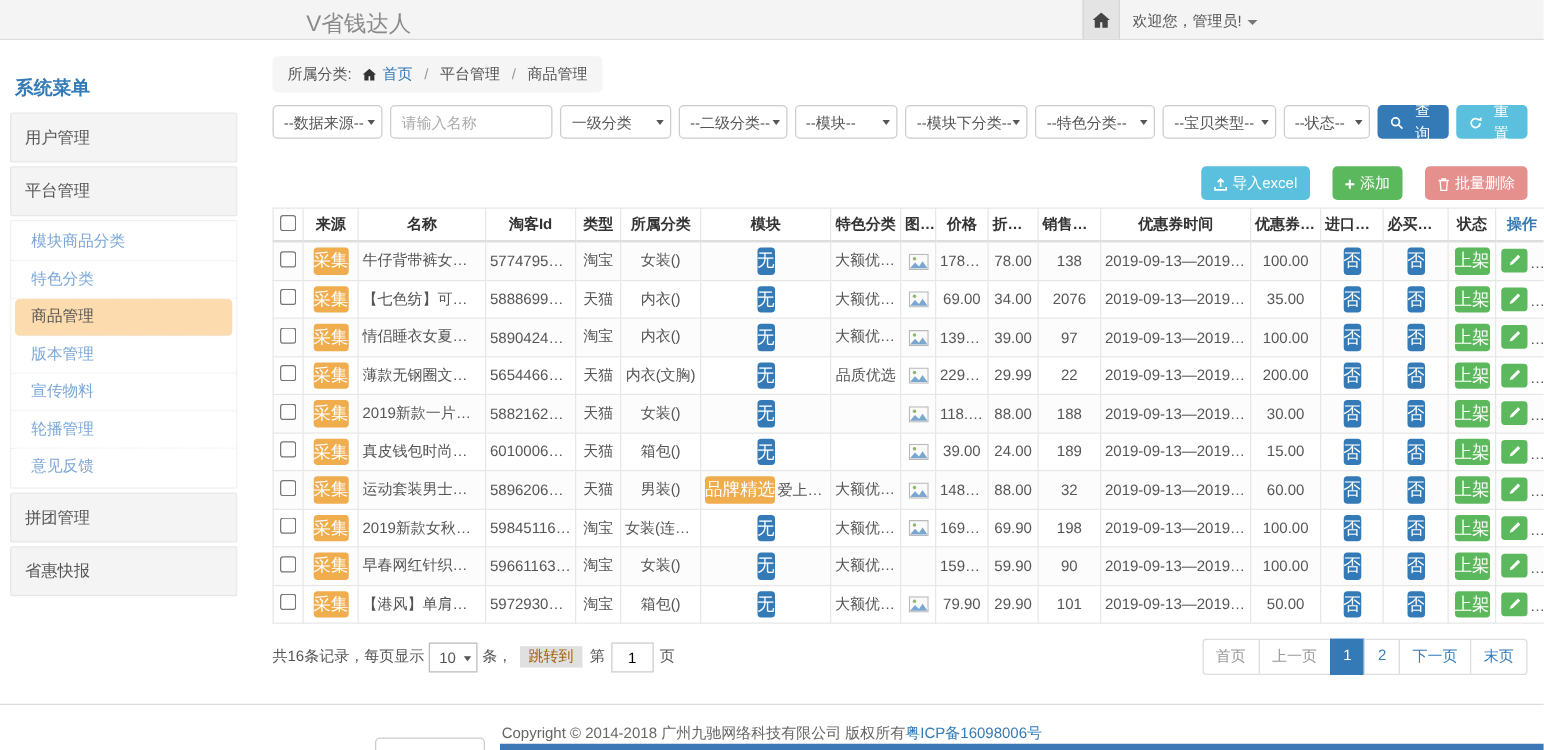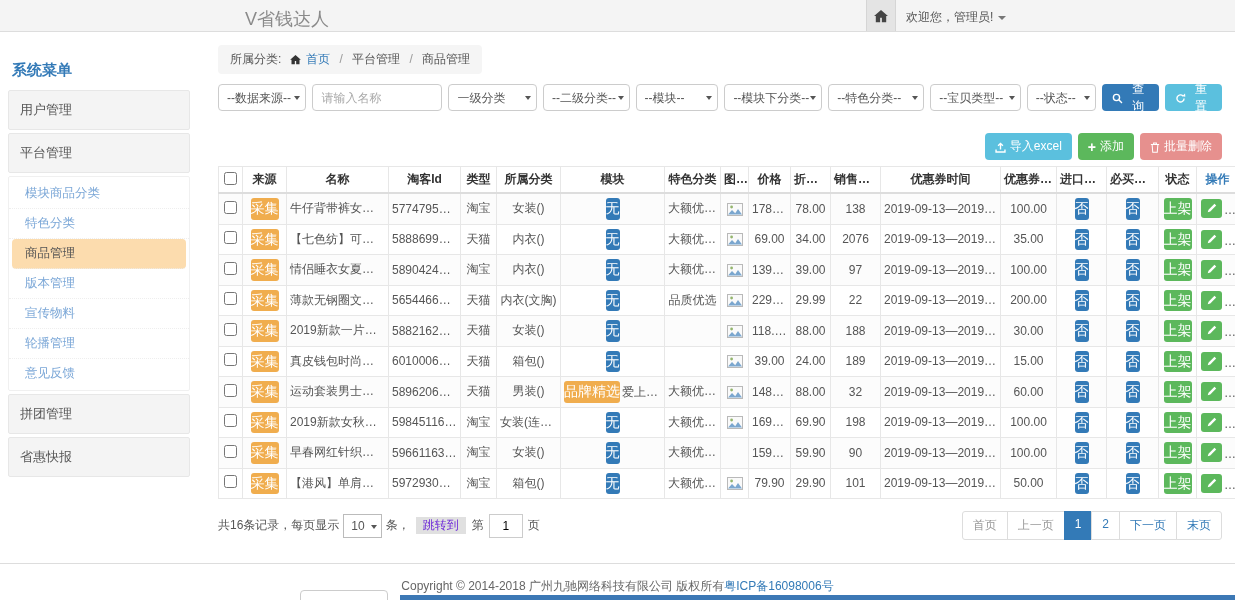--- a/index.html
+++ b/index.html
@@ -38,39 +38,39 @@
   .sel .caret-dn { position:absolute; right:5px; top:11px; border-top-color:#555; border-left-width:3.5px; border-right-width:3.5px; }
   .txt-input { height:27px; border:1px solid #ccc; border-radius:4px; padding:0 8px; font-size:12px; color:#555; width:130px; font-family:inherit; }
   .txt-input::placeholder { color:#aaa; }
   .btn { display:inline-flex; align-items:center; gap:4px; height:27px; border:none; border-radius:4px;
     color:#fff; font-size:12px; padding:0 10px; cursor:pointer; font-family:inherit; }
   .btn-primary { background:#337ab7; }
   .btn-info { background:#5bc0de; }
   .btn-success { background:#5cb85c; }
   .btn-danger-soft { background:#e6908e; }
   
-  .toolbar { margin-top:22px; display:flex; justify-content:flex-end; gap:6px; }
+  .toolbar { margin-top:22px; display:flex; justify-content:flex-end; gap:18px; }
   
   table { width:100%; border-collapse:collapse; table-layout:fixed; margin-top:6px; font-size:12px; }
   th,td { border:1px solid #e7e7e7; padding:4px 3px; text-align:center; white-space:nowrap; overflow:hidden; text-overflow:ellipsis; height:26px; }
   th { font-weight:bold; color:#333; background:#fff; border-bottom:2px solid #ddd; }
   th.op-head { color:#337ab7; }
   tbody tr:nth-child(odd) td { background:#fcfcfc; }
   .badge { display:inline-block; padding:2px 0; font-size:14px; color:#fff; border-radius:3px; line-height:1.25; }
   .badge-orange { background:#f0ad4e; }
   .badge-blue { background:#337ab7; }
   .badge-green { background:#5cb85c; }
   .op-btn { display:inline-flex; align-items:center; justify-content:center; width:21px; height:19px; border-radius:3px; cursor:pointer; margin:0 1px; }
   .op-edit { background:#5cb85c; }
   .op-del { background:#d9534f; }
   
   .page-row { margin-top:12px; display:flex; align-items:center; font-size:12px; color:#555; }
   .pp-sel { position:relative; display:inline-block; height:24px; border:1px solid #bbb; padding:4px 16px 4px 7px; margin:0 4px; background:#fff; cursor:pointer; }
   .pp-sel .caret-dn { position:absolute; right:4px; top:10px; border-left-width:3.5px; border-right-width:3.5px; border-top-color:#555; }
-  .jump-btn { background:#e0e0e0; color:#6d28d9; padding:0 7px; margin:0 6px; cursor:pointer; display:inline-block; }
+  .jump-btn { background:#e0e0e0; color:#a16207; padding:0 7px; margin:0 6px; cursor:pointer; display:inline-block; }
   .jump-input { width:34px; height:24px; border:1px solid #ccc; margin:0 5px; text-align:center; font-size:12px; font-family:inherit; }
   .pager { margin-left:auto; display:flex; }
   .pg { border:1px solid #ddd; background:#fff; color:#337ab7; padding:5px 10px; margin-left:-1px; cursor:pointer; font-size:12px; }
   .pg.disabled { color:#999; cursor:default; }
   .pg.active { background:#337ab7; border-color:#337ab7; color:#fff; }
   .pg:first-child { border-radius:3px 0 0 3px; }
   .pg:last-child { border-radius:0 3px 3px 0; }
   
   .footer { border-top:1px solid #ddd; text-align:center; padding-top:14px; font-size:12px; color:#666; height:36px; }
   .footer a { color:#337ab7; text-decoration:none; cursor:pointer; }

